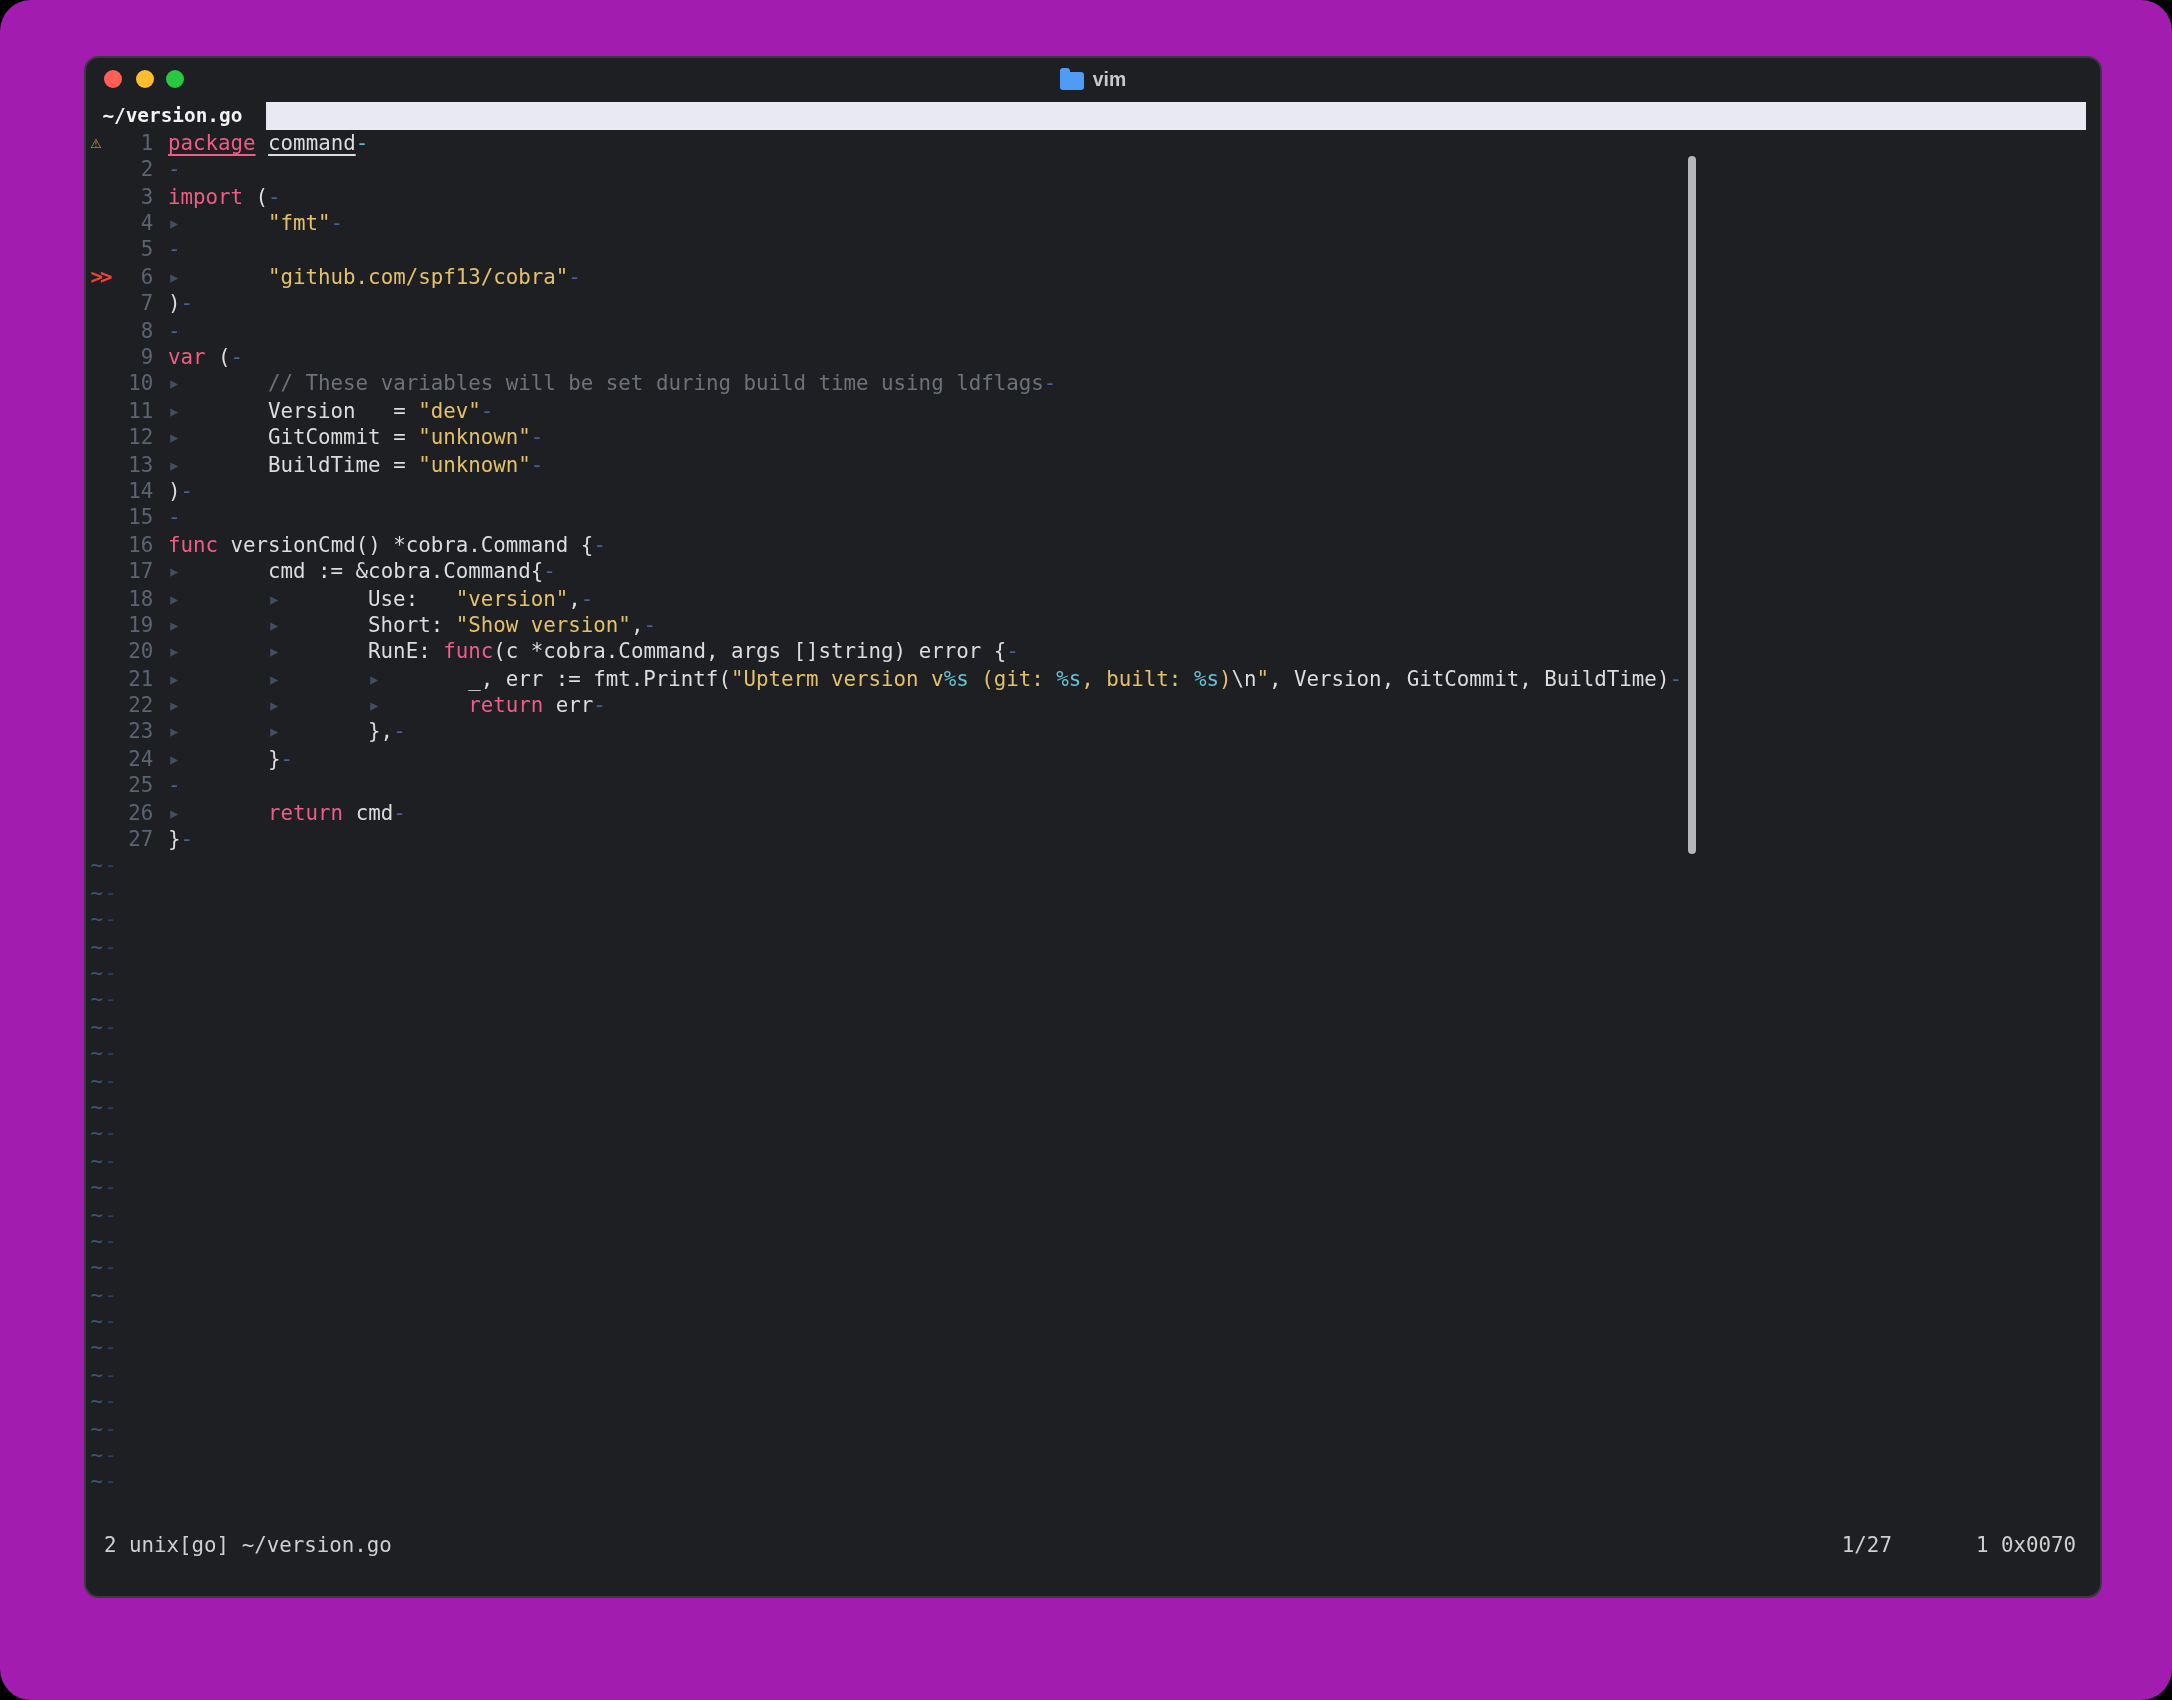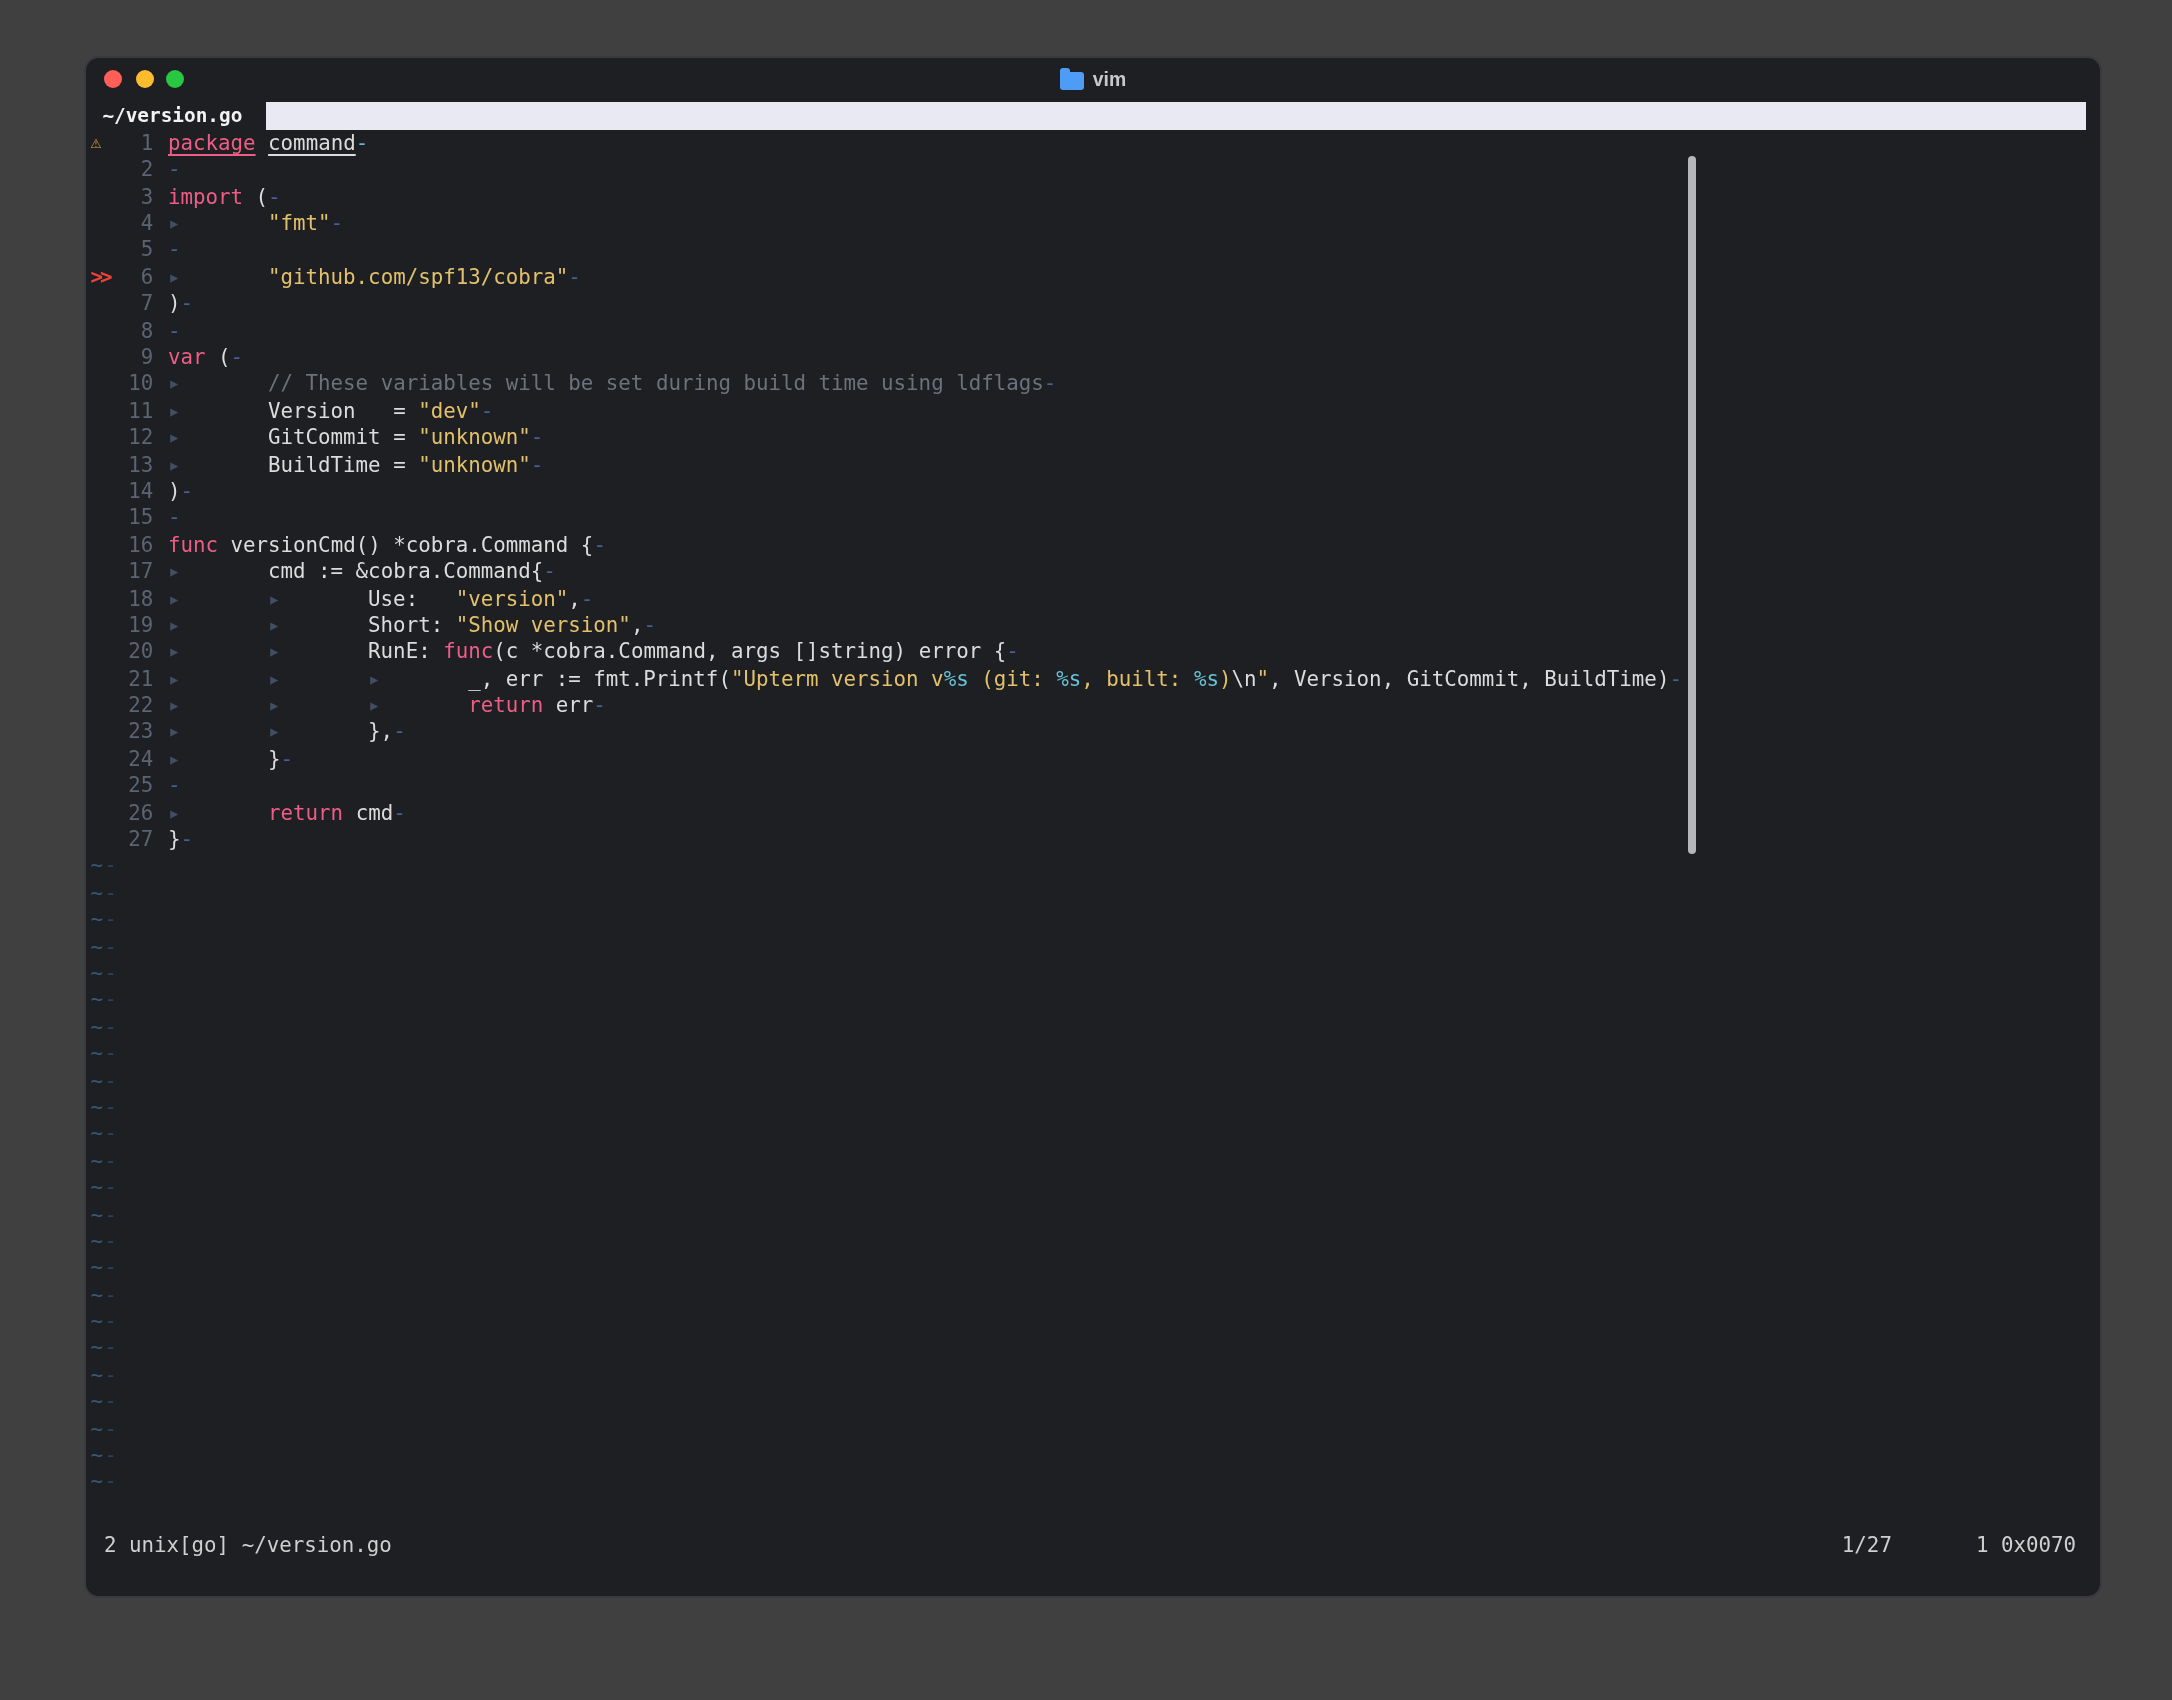--- a/index.html
+++ b/index.html
@@ -1,16 +1,16 @@
 <!DOCTYPE html>
 <html style="font-size:12px"><head>
 <meta charset="utf-8">
 <style>
   html,body{margin:0;padding:0;background:#000;}
-  .stage{position:relative;width:2172px;height:1700px;background:#404040;overflow:hidden;}
+  .stage{position:relative;width:2172px;height:1700px;background:#a21caf;overflow:hidden;border-radius:31px;}
   .screen{position:absolute;left:0;top:0;width:1086px;height:850px;transform:scale(2);transform-origin:0 0;}
 
   .window{
     position:absolute;left:42px;top:27.6px;width:1009px;height:771px;
     background:#1e1f23;border-radius:7.4px;border:0.7px solid #3a3a3e;
     box-sizing:border-box;display:flex;flex-direction:column;overflow:hidden;
     font-family:"DejaVu Sans Mono",monospace;
   }
 
   

